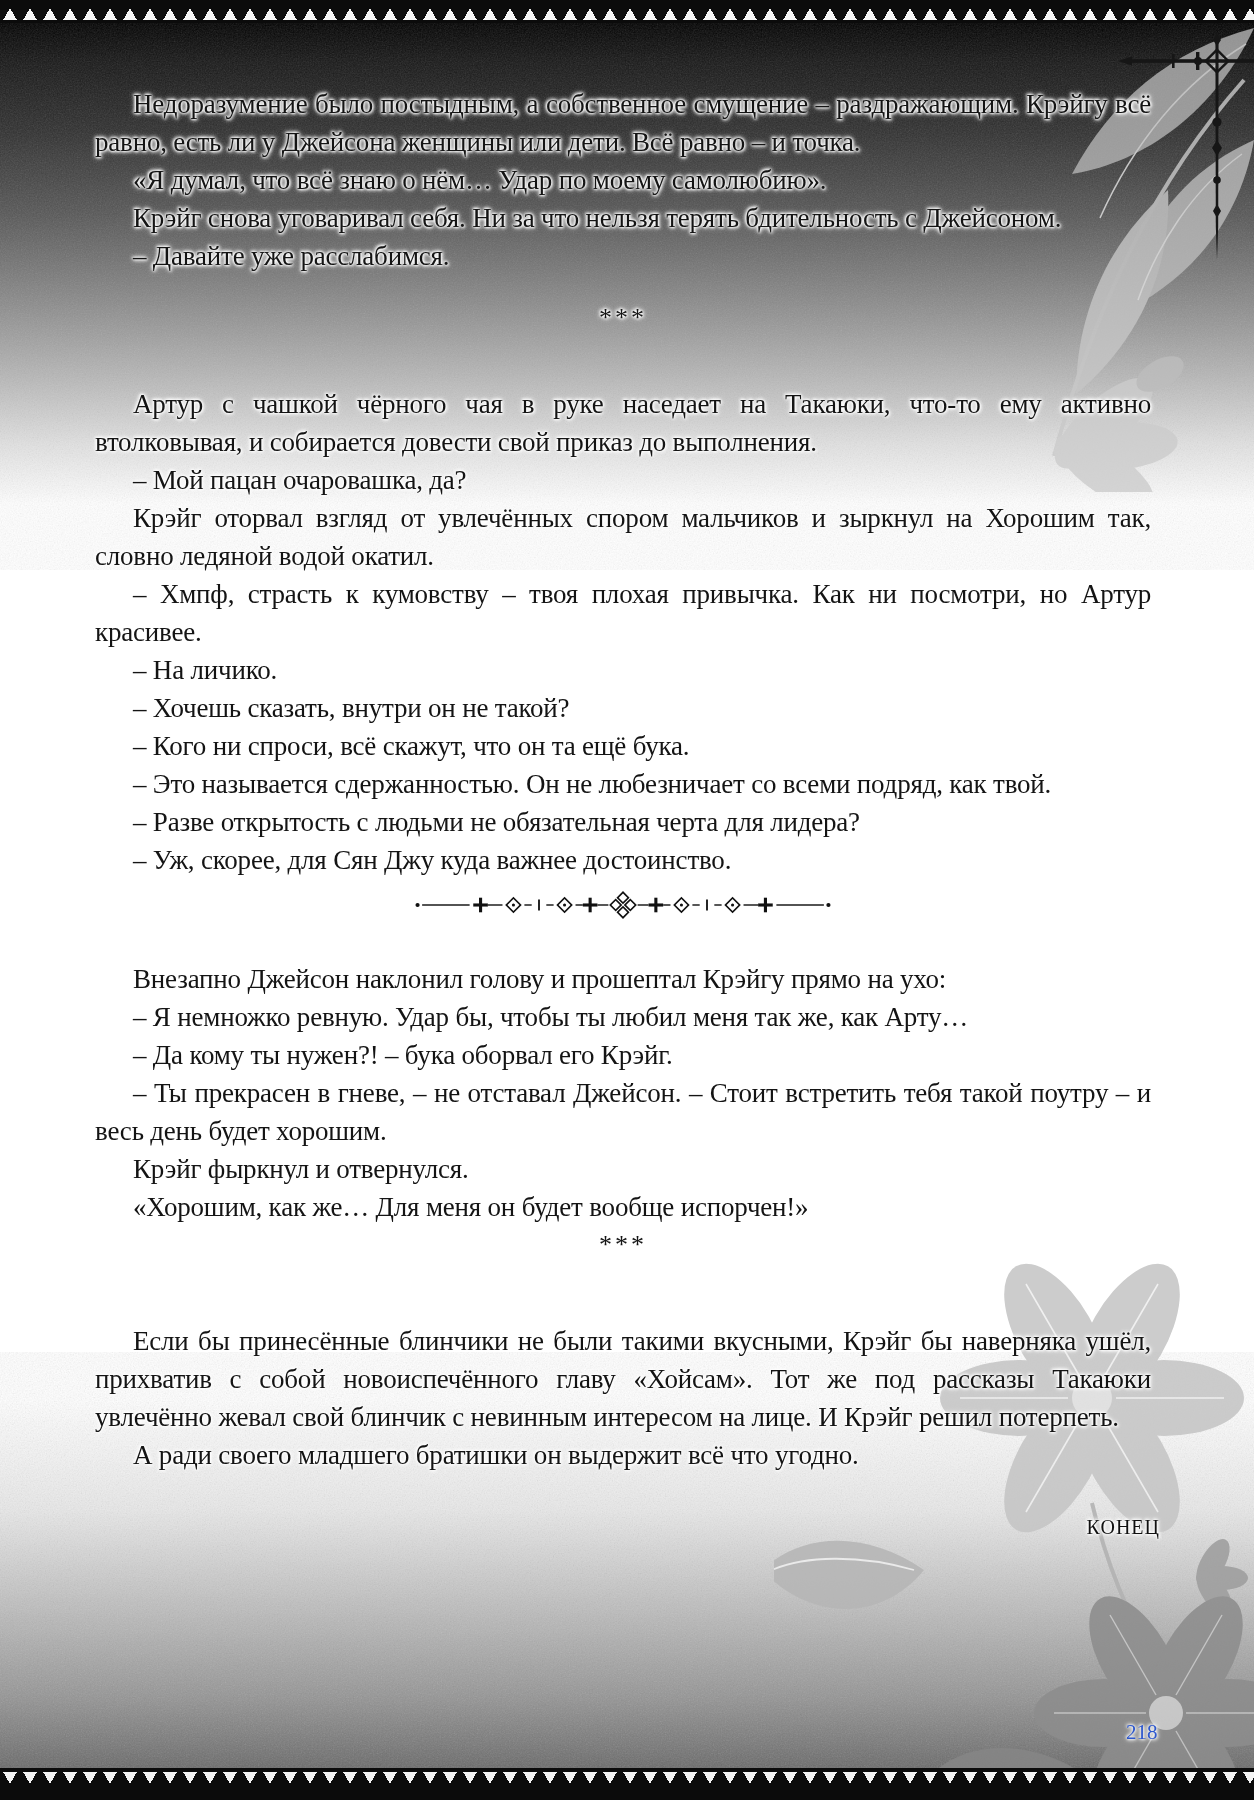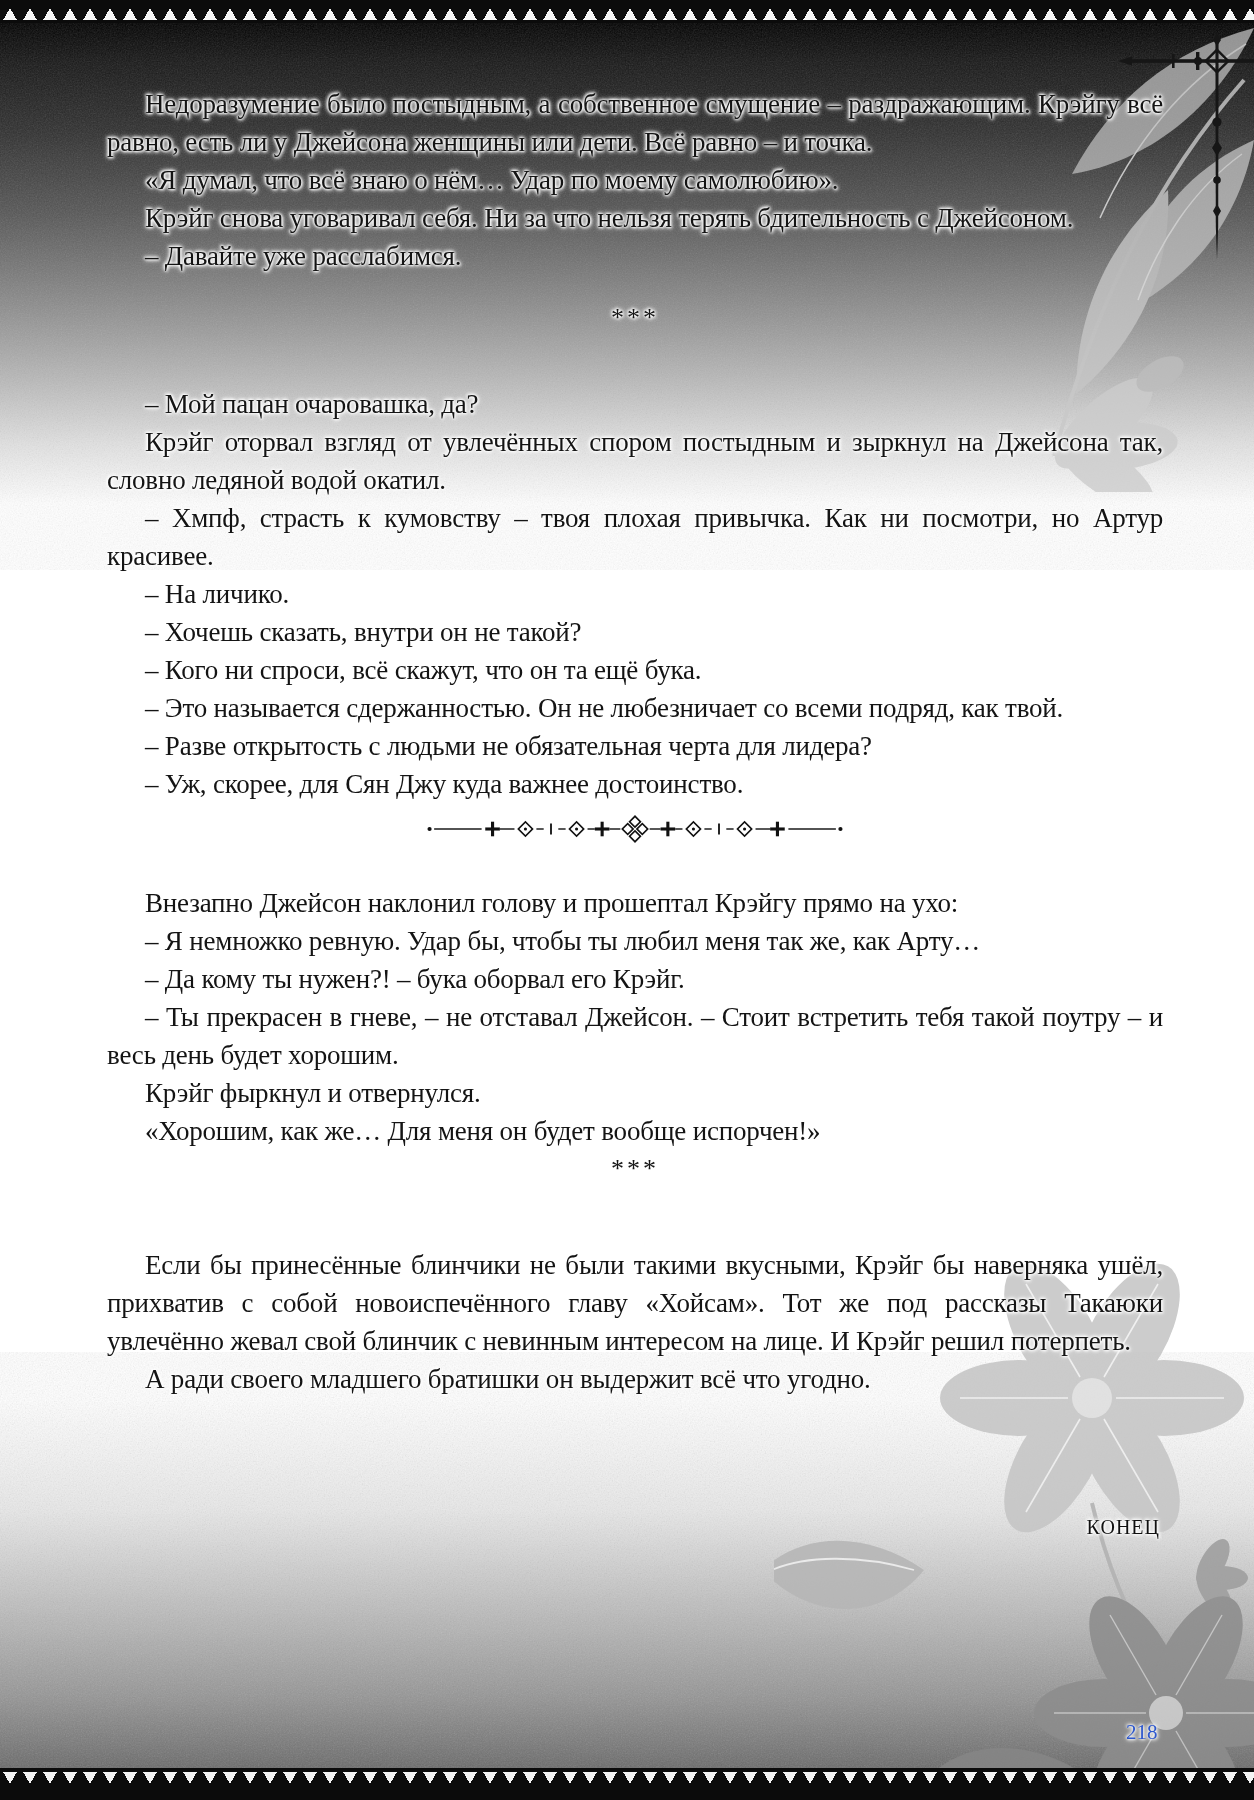--- a/index.html
+++ b/index.html
@@ -32,21 +32,21 @@
       rgba(170,170,170,.8) 58%, #969696 80%, #6a6a6a 100%);
   }
   .noise { position:absolute; top:0; left:0; z-index:1; pointer-events:none; }
   
   .deco { position:absolute; z-index:1; }
   .deco-top-right { top:22px; right:0; opacity:.8; }
   .deco-bottom-right { top:1248px; right:0; opacity:.88; }
   .dagger { position:absolute; top:30px; right:-4px; z-index:2; }
   
   .text-col {
-    position:absolute; left:107px; top:23px; width:1056px; z-index:3;
+    position:absolute; left:95px; top:23px; width:1056px; z-index:3;
     padding-top:62px; font-size:27px; line-height:38px; letter-spacing:-0.2px;
     text-align:justify;
   }
   .text-col p, .star-div, .end-label, .page-number {
     text-shadow:0 0 2px #fff, 0 0 4px #fff, 1px 1px 3px #fff, -1px -1px 3px #fff, 0 0 6px #fff;
   }
   .text-col p { margin:0; text-indent:38px; }
   .star-div { text-align:center; text-indent:0; height:38px; font-size:26px; letter-spacing:3px; }
   .star-a { margin:24px 0 48px; }
   .star-b { margin:0 0 58px; }
@@ -161,22 +161,23 @@
   </svg>
 
   <div class="text-col">
     <p>Недоразумение было постыдным, а собственное смущение – раздражающим. Крэйгу всё равно, есть ли у Джейсона женщины или дети. Всё равно – и точка.</p>
     <p>«Я думал, что всё знаю о нём… Удар по моему самолюбию».</p>
     <p>Крэйг снова уговаривал себя. Ни за что нельзя терять бдительность с Джейсоном.</p>
     <p>– Давайте уже расслабимся.</p>
 
     <div class="star-div star-a">***</div>
 
+    <p>Артур с чашкой чёрного чая в руке наседает на Такаюки, что-то ему активно втолковывая, и собирается довести свой приказ до выполнения.</p>
     <p>– Мой пацан очаровашка, да?</p>
-    <p>Крэйг оторвал взгляд от увлечённых спором постыдным и зыркнул на Джейсона так, словно ледяной водой окатил.</p>
+    <p>Крэйг оторвал взгляд от увлечённых спором мальчиков и зыркнул на Хорошим так, словно ледяной водой окатил.</p>
     <p>– Хмпф, страсть к кумовству – твоя плохая привычка. Как ни посмотри, но Артур красивее.</p>
     <p>– На личико.</p>
     <p>– Хочешь сказать, внутри он не такой?</p>
     <p>– Кого ни спроси, всё скажут, что он та ещё бука.</p>
     <p>– Это называется сдержанностью. Он не любезничает со всеми подряд, как твой.</p>
     <p>– Разве открытость с людьми не обязательная черта для лидера?</p>
     <p>– Уж, скорее, для Сян Джу куда важнее достоинство.</p>
 
     <div class="orn-div">
       <svg width="420" height="30" viewBox="0 0 460 30">

